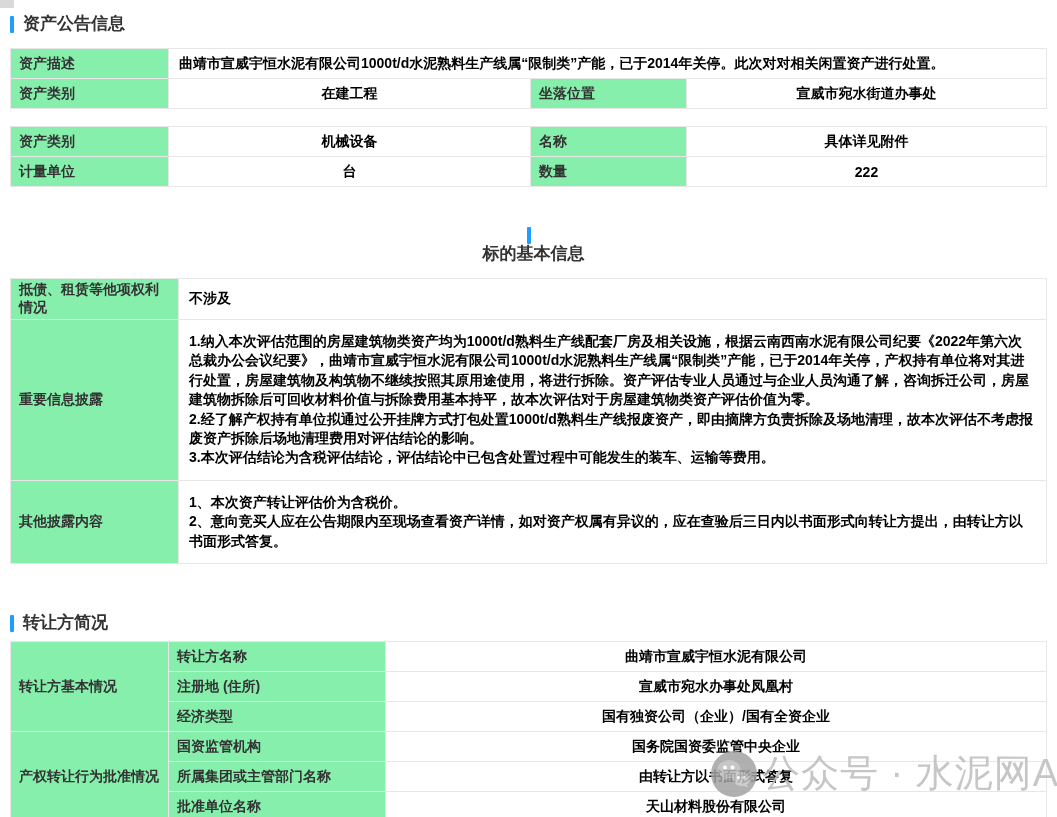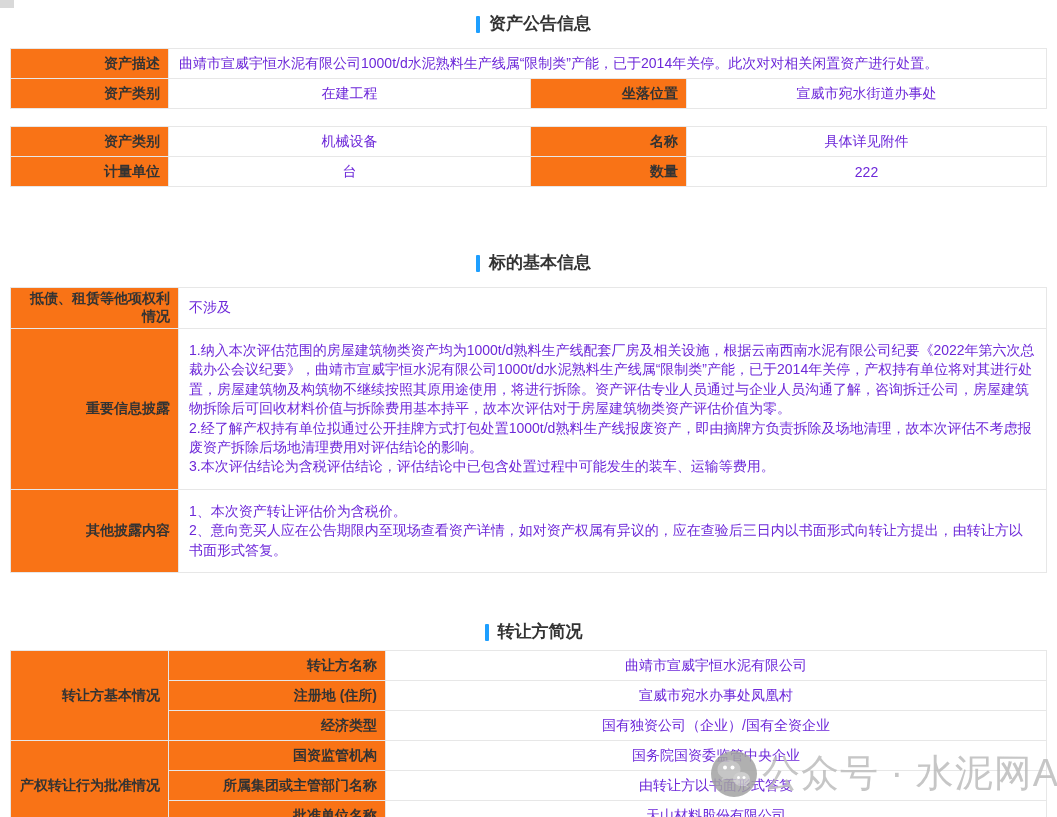--- a/index.html
+++ b/index.html
@@ -13,52 +13,51 @@
   }
   .corner-fragment {
     position: absolute; left: 0; top: 0;
     width: 14px; height: 8px; background: #d9d9d9;
   }
   .section-title {
     display: flex; align-items: center;
     margin-left: 10px;
     font-size: 17px; font-weight: bold; color: #333;
     line-height: 20px;
-    justify-content: center;
   }
   .bar {
     display: inline-block; width: 4px; height: 17px;
     background: #1e9fff; margin-right: 9px; border-radius: 1px;
   }
   #title1 { margin-top: 14px; margin-bottom: 14px; }
   #table2 { margin-top: 17px; }
-  #title2 { margin-top: 66px; margin-bottom: 14px; }
+  #title2 { margin-top: 40px; margin-bottom: 14px; flex-direction: column; }
   #title3 { margin-top: 49px; margin-bottom: 8px; }
 
   table.grid {
     border-collapse: collapse;
     width: 1037px;
     margin-left: 10px;
     table-layout: fixed;
   }
   table.grid td {
     border: 1px solid #e7e7e7;
     font-size: 14px;
     height: 30px;
     padding: 2px 8px;
     overflow: hidden;
   }
   td.lbl {
-    background: #f97316;
+    background: #86efac;
     font-weight: bold;
     color: #333;
-    text-align: right;
+    text-align: left;
     padding: 2px 4px;
   }
-  td.val { color: #6d28d9; text-align: center; }
+  td.val { color: #000000; text-align: center; font-weight: bold; }
   td.val.left { text-align: left; padding-left: 10px; }
   .t-basic tr.r1 td { height: 25px; }
   .t-basic td.para {
     padding: 12px 10px;
     line-height: 19.4px;
     vertical-align: middle;
   }
   .t-basic td.para > div { margin: 0; }
 
   .watermark {

